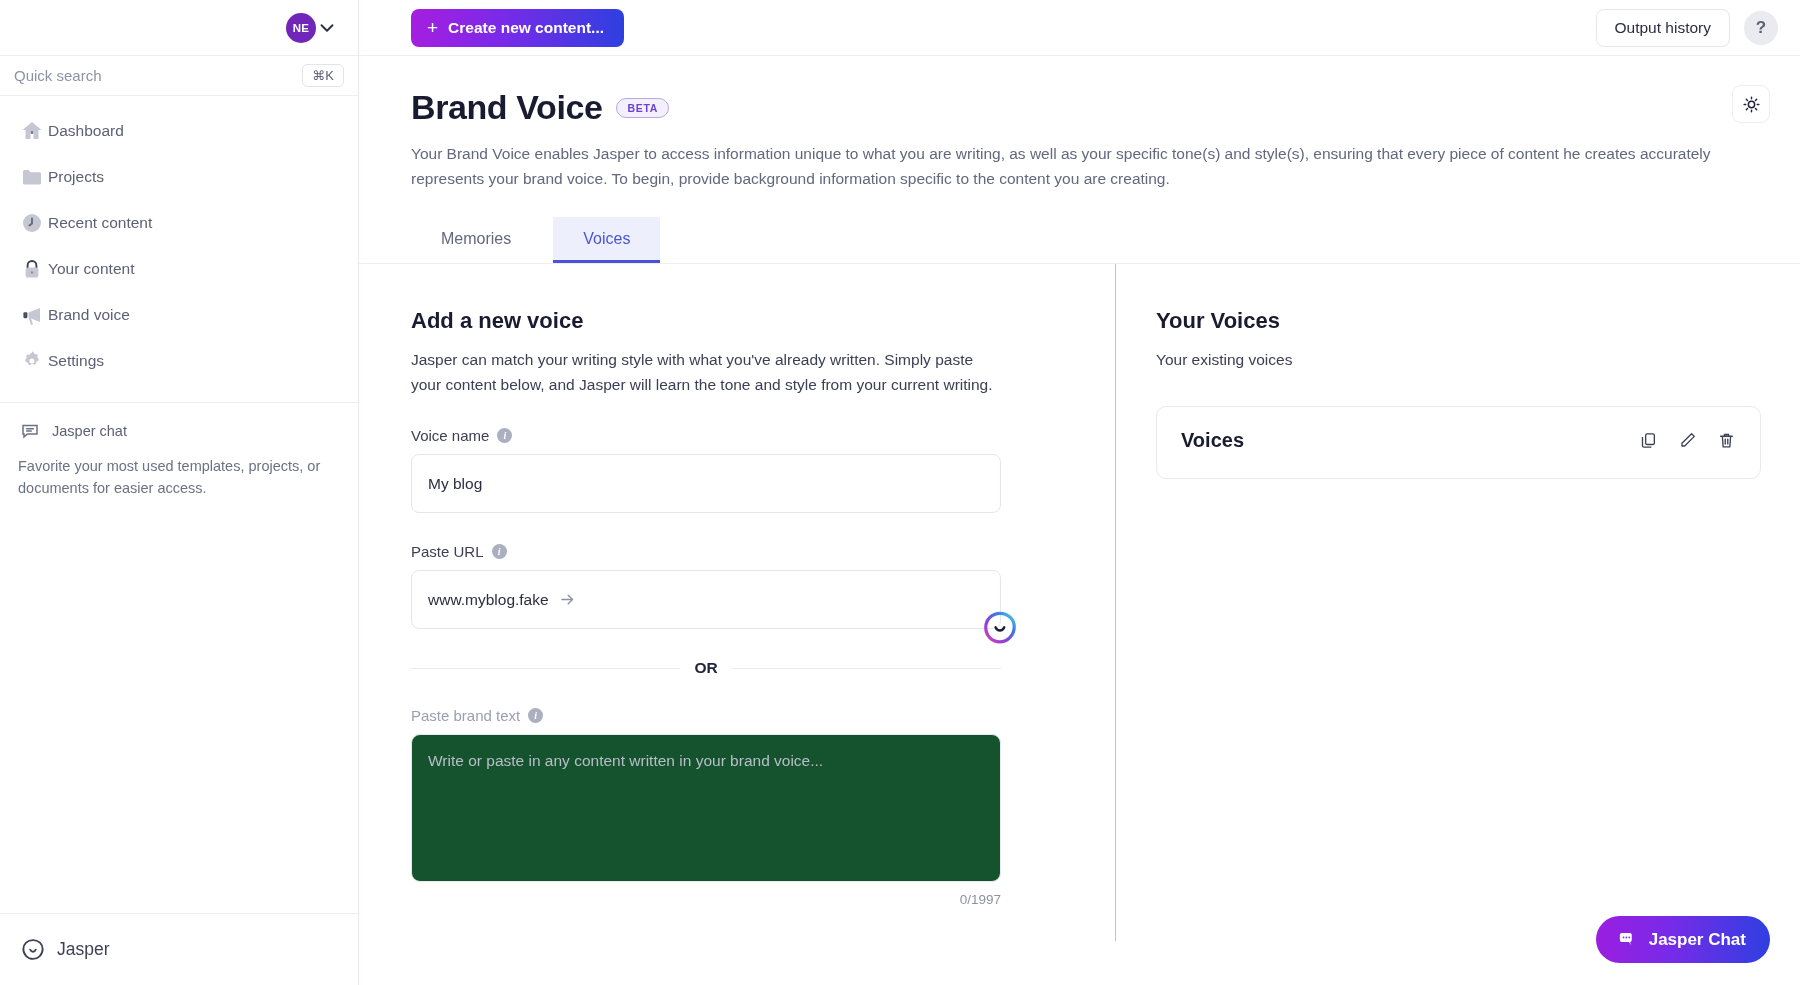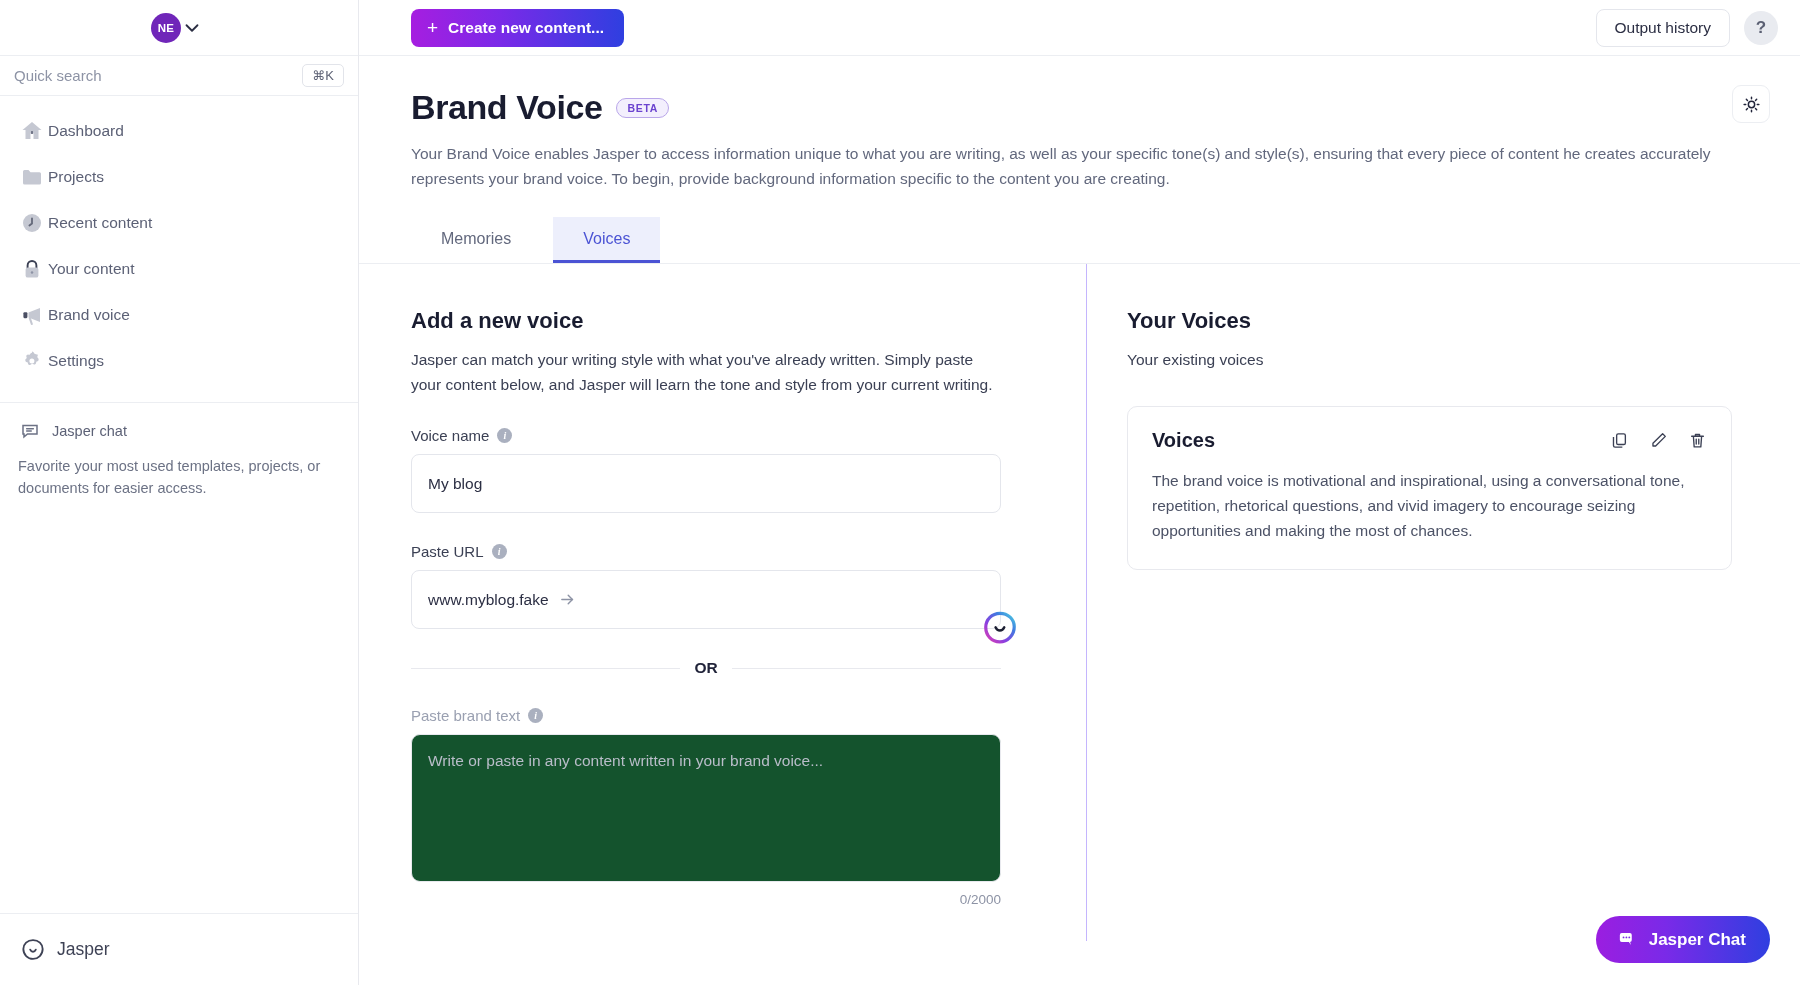--- a/index.html
+++ b/index.html
@@ -15,21 +15,21 @@
 
   
   .sidebar {
     width: 359px; height: 985px; flex: 0 0 359px;
     border-right: 1px solid #e8e9ee;
     display: flex; flex-direction: column;
     background: #fff;
   }
   .sb-top {
     height: 56px; flex: 0 0 56px;
-    display: flex; align-items: center; justify-content: center;
+    display: flex; align-items: center; justify-content: flex-end;
     padding: 0 20px 0 16px;
     border-bottom: 1px solid #eceef2;
   }
   .avatar {
     width: 30px; height: 30px; border-radius: 50%;
     background: #7026b9;
     color: #fff; font-size: 11.5px; font-weight: bold;
     display: flex; align-items: center; justify-content: center;
     letter-spacing: .3px;
   }
@@ -142,21 +142,21 @@
     font-size: 16px; padding: 13px 30px 12px 30px;
     color: #62687d; cursor: pointer; background: transparent;
     border: none; border-bottom: 3px solid transparent;
     font-family: "Liberation Sans", sans-serif;
   }
   .tab.active {
     background: #edeffc; color: #4b53d4; font-weight: 500;
     border-bottom: 3px solid #4b53d4;
   }
 
-  .cols { display: flex; align-items: stretch; height: calc(985px - 56px - 56px - 196px); }
+  .cols { display: flex; align-items: stretch; height: calc(985px - 56px - 56px - 196px); gap: 29px; }
   .col-left {
     flex: 0 0 727px; padding: 44px 0 0 52px;
   }
   .col-right {
     flex: 1 1 auto; border-left: 1px solid #c4b5fd;
     padding: 44px 0 0 40px;
   }
 
   h2.sec-title { font-size: 22px; font-weight: bold; color: #191c30; }
   .sec-desc { margin-top: 13px; font-size: 15.5px; line-height: 25px; color: #3b4054; max-width: 590px; }
@@ -426,21 +426,21 @@
             <span class="or-text">OR</span>
             <span class="or-line"></span>
           </div>
 
           <div class="field">
             <div class="field-label muted">
               <span>Paste brand text</span>
               <span class="info-dot">i</span>
             </div>
             <div class="textarea">Write or paste in any content written in your brand voice...</div>
-            <div class="counter">0/2000</div>
+            <div class="counter">0/1997</div>
           </div>
         </section>
 
         <section class="col-right">
           <h2 class="sec-title">Your Voices</h2>
           <p class="sec-desc">Your existing voices</p>
 
           <div class="voice-card">
             <div class="voice-card-head">
               <span class="voice-name">Voices</span>
@@ -456,21 +456,20 @@
                       <path d="M17.2 3.4 20.6 6.8 8.4 19H5v-3.4Z"></path>
                     </svg>
                 </span>
                 <span>
                   <svg viewBox="0 0 24 24" fill="none" stroke="currentColor" stroke-width="1.7" stroke-linecap="round" stroke-linejoin="round">
                       <path d="M4.6 6.6h14.8M9.4 6.6V4.4h5.2v2.2M6.8 6.6 7.8 20h8.4l1-13.4M10.4 10.2v6.2M13.6 10.2v6.2"></path>
                     </svg>
                 </span>
               </span>
             </div>
-            <p class="voice-desc">The brand voice is motivational and inspirational, using a conversational tone, repetition, rhetorical questions, and vivid imagery to encourage seizing opportunities and making the most of chances.</p>
           </div>
         </section>
 
       </div>
 
       <button class="chat-fab">
         <span>
           <svg viewBox="0 0 24 24" fill="currentColor">
               <rect x="4.4" y="4.6" width="13.6" height="10.2" rx="2.2"></rect>
               <path d="M10 14.4h4.4l2.6 4-1-4Z"></path>

